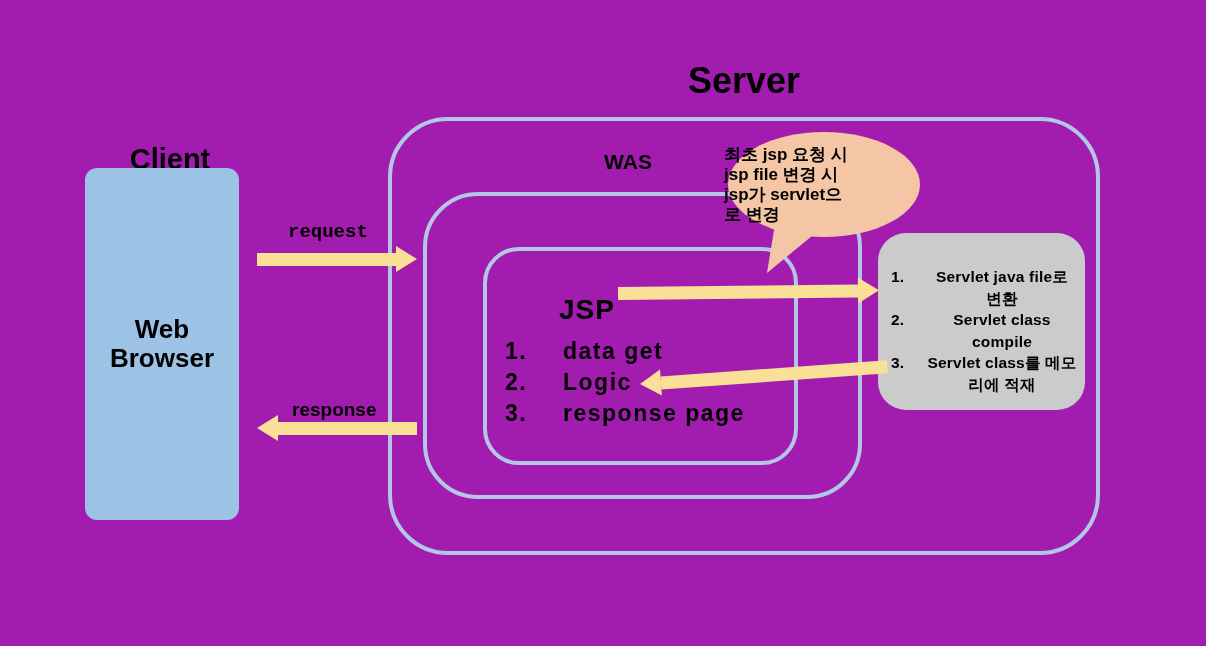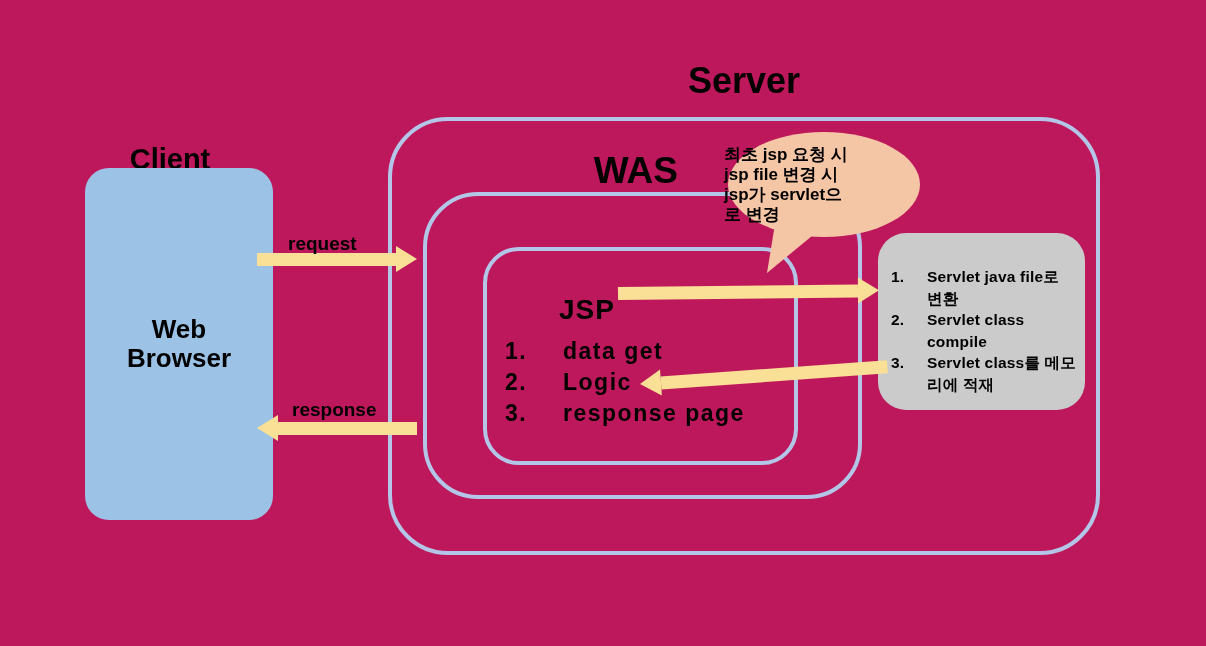--- a/index.html
+++ b/index.html
@@ -9,41 +9,41 @@
     --callout-fill: #f5c6a5;
     --process-fill: #cbcbcb;
     --text: #000000;
   }
   * { box-sizing: border-box; margin: 0; padding: 0; }
   body { background: #ffffff; }
   .canvas {
     position: relative;
     width: 1206px;
     height: 646px;
-    background: #be185d;
+    background: #a21caf;
     font-family: "Liberation Sans", sans-serif;
     font-weight: bold;
     color: var(--text);
     overflow: hidden;
     padding-left: 22px;
   }
   .abs { position: absolute; }
 
   
   .server-title { left: 388px; top: 60px; width: 712px; text-align: center; font-size: 36px; }
   .client-title { left: 85px;  top: 120px; width: 170px; text-align: center; font-size: 29px; margin-top: 23px; }
-  .was-label    { left: 538px; top: 150px; width: 140px; text-align: right; font-size: 37px; }
+  .was-label    { left: 558px; top: 150px; width: 140px; text-align: center; font-size: 21px; }
   .jsp-label    { left: 559px; top: 278px; font-size: 28px; letter-spacing: 1px; margin-top: 16px; }
-  .request-label  { left: 288px; top: 233px; font-size: 19px; }
+  .request-label  { left: 288px; top: 221px; font-size: 19px; font-family: Liberation Mono, monospace; }
   .response-label { left: 292px; top: 399px; font-size: 19px; }
 
   
   .client-box {
-    left: 85px; top: 168px; width: 188px; height: 352px;
-    background: var(--client-fill); border-radius: 24px;
+    left: 85px; top: 168px; width: 154px; height: 352px;
+    background: var(--client-fill); border-radius: 12px;
     display: flex; align-items: center; justify-content: center;
   }
   .client-box-label { font-size: 26px; line-height: 29px; text-align: center; width: 130px; }
   .outline-box { border: 4px solid var(--box-border); background: transparent; }
   .server-box { left: 388px; top: 117px; width: 712px; height: 438px; border-radius: 60px; }
   .was-box    { left: 423px; top: 192px; width: 439px; height: 307px; border-radius: 55px; }
   .jsp-box    { left: 483px; top: 247px; width: 315px; height: 218px; border-radius: 36px; }
 
   
   .jsp-list { left: 505px; top: 336px; list-style: none; font-size: 23px; letter-spacing: 1.5px; }
@@ -52,21 +52,21 @@
 
   
   .gray-box {
     left: 878px; top: 233px; width: 207px; height: 177px;
     background: var(--process-fill); border-radius: 28px;
     padding: 33px 8px 0 13px;
   }
   .gray-list { list-style: none; font-size: 15.5px; letter-spacing: 0.2px; }
   .gray-list li { display: flex; line-height: 21.5px; }
   .gray-list .num { flex: 0 0 36px; }
-  .gray-list .txt { flex: 1; }
+  .gray-list .txt { flex: 1; text-align: center; }
 
   
   .arrow { position: absolute; display: flex; align-items: center; height: 26px; }
   .arrow .shaft { flex: 1; height: 13px; background: var(--arrow-fill); }
   .arrow .head {
     width: 0; height: 0;
     border-top: 13px solid transparent;
     border-bottom: 13px solid transparent;
   }
   .arrow.dir-right .head { border-left: 21px solid var(--arrow-fill); }

